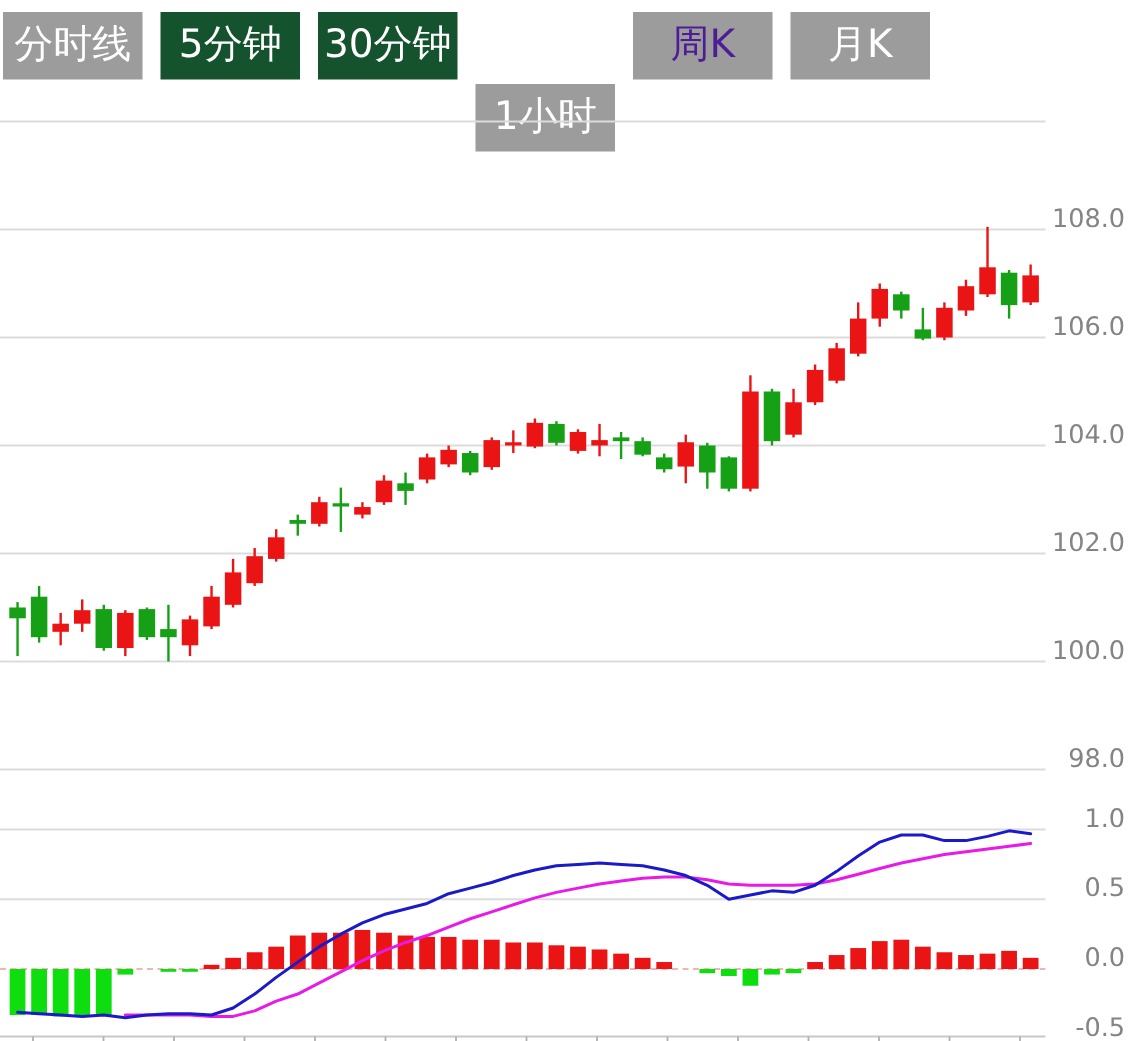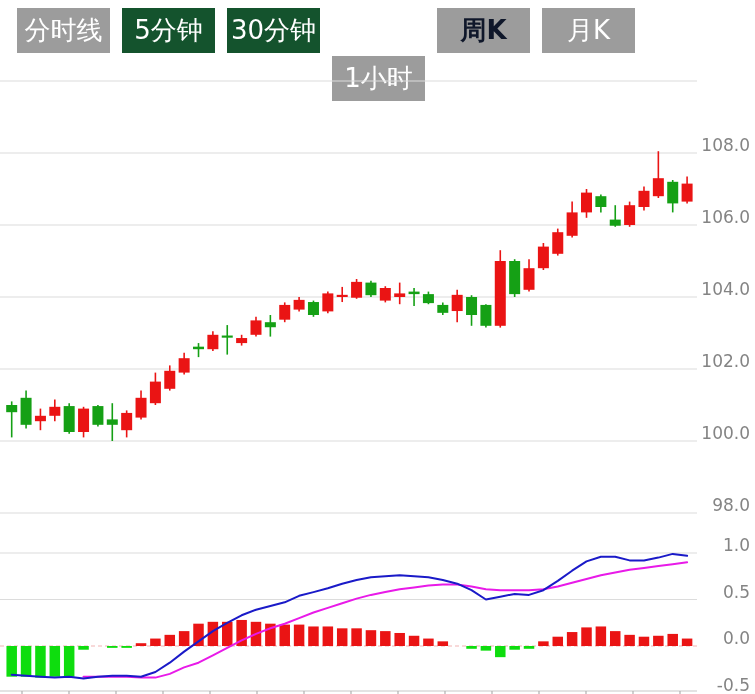--- a/index.html
+++ b/index.html
@@ -1,33 +1,33 @@
 <!DOCTYPE html>
 <html><head>
 <meta charset="utf-8">
 <style>
   html,body{margin:0;padding:0;background:#ffffff;width:755px;height:694px;overflow:hidden;}
   #app{position:relative;width:755px;height:694px;background:#fff;font-family:"DejaVu Sans","Liberation Sans",sans-serif;}
-  #toolbar{position:absolute;top:8px;left:17px;display:flex;gap:12px;}
+  #toolbar{position:absolute;top:8px;left:2px;display:flex;gap:12px;}
   .tab{width:93px;height:45px;border:none;padding:0;display:flex;align-items:center;justify-content:center;
        color:#fff;font-family:"DejaVu Sans","Liberation Sans",sans-serif;font-size:26px;line-height:45px;
        cursor:pointer;user-select:none;}
   #chart{position:absolute;left:0;top:0;}
   text.axis-lab{font-family:"DejaVu Sans","Liberation Sans",sans-serif;font-size:17px;}
 </style>
 </head>
 <body>
 
 <div id="app">
   <div id="toolbar">
       <button class="tab" style="background: rgb(156, 156, 156); color: rgb(255, 255, 255);">分时线</button>
       <button class="tab" style="background: #14532d; color: rgb(255, 255, 255);">5分钟</button>
       <button class="tab" style="background: #14532d; color: rgb(255, 255, 255);">30分钟</button>
       <button class="tab" style="background: rgb(156, 156, 156); color: rgb(255, 255, 255); margin-top: 48px;">1小时</button>
-      <button class="tab" style="background: rgb(156, 156, 156); color: #0f172a; font-weight: bold;">周K</button>
+      <button class="tab" style="background: rgb(156, 156, 156); color: #4c1d95;">周K</button>
       <button class="tab" style="background: rgb(156, 156, 156); color: rgb(255, 255, 255);">月K</button>
     </div>
   <svg id="chart" width="755" height="694" viewBox="0 0 755 694">
       <line x1="0" y1="81" x2="697" y2="81" stroke="#dcdcdc" stroke-width="1.2"></line>
       <line x1="0" y1="153" x2="697" y2="153" stroke="#dcdcdc" stroke-width="1.2"></line>
       <line x1="0" y1="225" x2="697" y2="225" stroke="#dcdcdc" stroke-width="1.2"></line>
       <line x1="0" y1="297" x2="697" y2="297" stroke="#dcdcdc" stroke-width="1.2"></line>
       <line x1="0" y1="369" x2="697" y2="369" stroke="#dcdcdc" stroke-width="1.2"></line>
       <line x1="0" y1="441" x2="697" y2="441" stroke="#dcdcdc" stroke-width="1.2"></line>
       <line x1="0" y1="513" x2="697" y2="513" stroke="#dcdcdc" stroke-width="1.2"></line>

